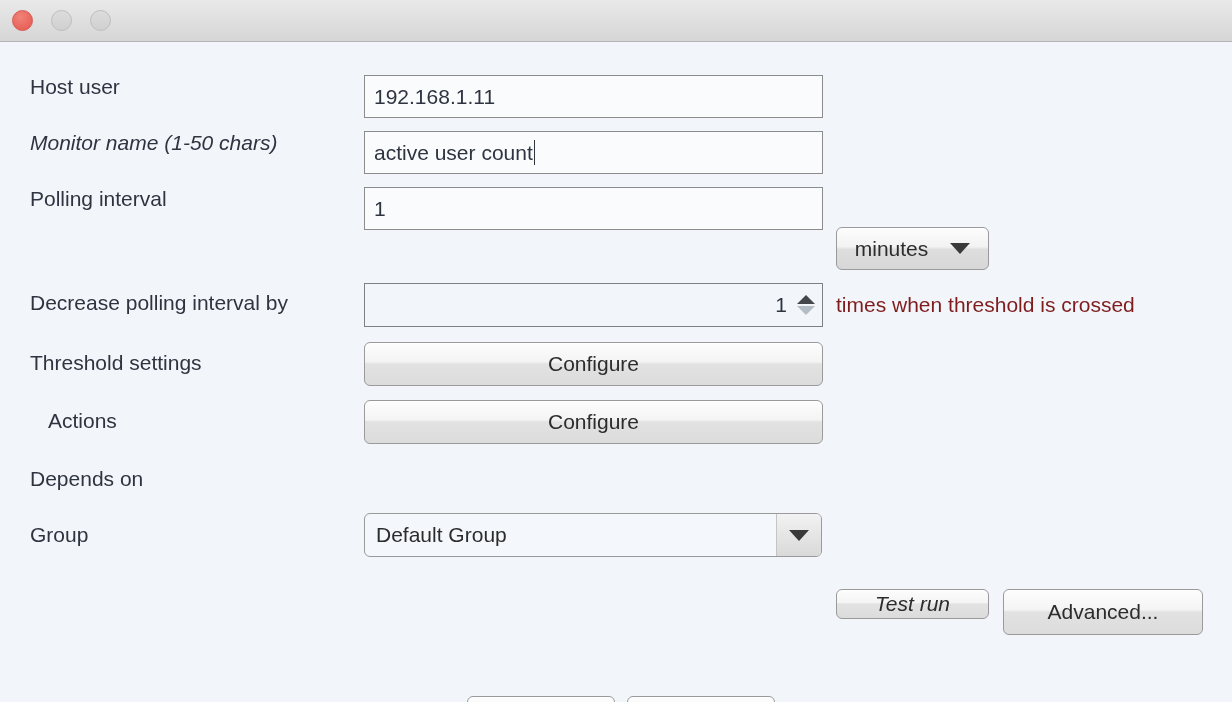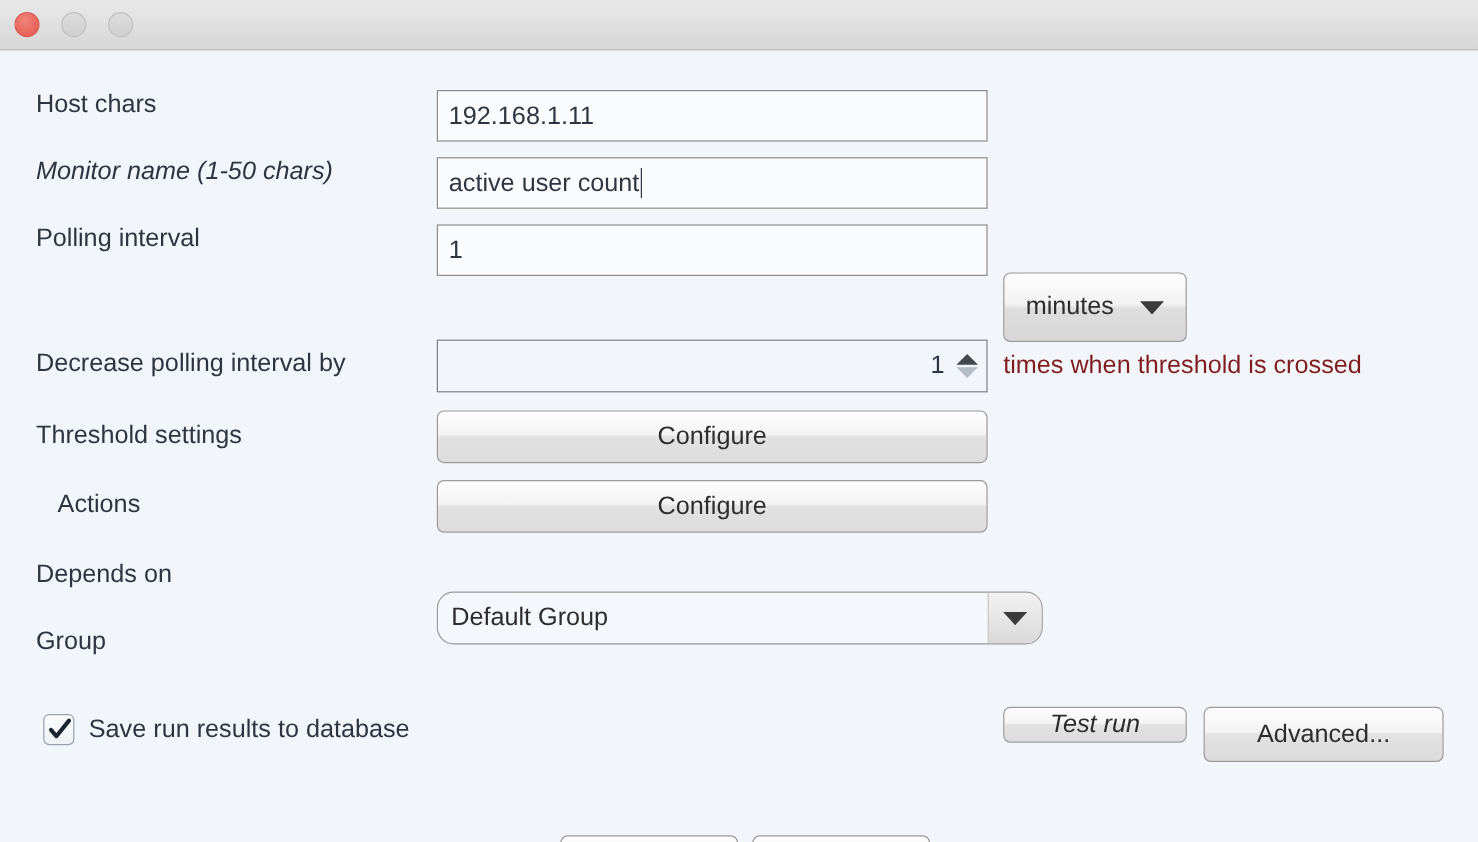--- a/index.html
+++ b/index.html
@@ -199,41 +199,41 @@
   <div class="traffic">
     <div class="light close"></div>
     <div class="light inactive"></div>
     <div class="light inactive"></div>
   </div>
 </div>
 
 <div class="content">
 
   <div class="row" style="left:30px; top:33px;">
-    <span class="label">Host chars</span>
+    <span class="label">Host user</span>
   </div>
   <div class="textfield" style="position:absolute; left:364px; top:33px; width:459px; height:43px;">
     <span>192.168.1.11</span>
   </div>
 
   <div class="row" style="left:30px; top:89px;font-style:italic;">
     <span class="label">Monitor name (1-50 chars)</span>
   </div>
   <div class="textfield" style="position:absolute; left:364px; top:89px; width:459px; height:43px;">
     <span>active user count</span>
       <span class="caret"></span>
   </div>
 
   <div class="row" style="left:30px; top:145px;">
     <span class="label">Polling interval</span>
   </div>
   <div class="textfield" style="position:absolute; left:364px; top:145px; width:459px; height:43px;">
     <span>1</span>
   </div>
-  <div class="popup center" style="position:absolute; left:836px; top:185px; width:153px; height:58px;">
+  <div class="popup center" style="position:absolute; left:836px; top:185px; width:153px; height:43px;">
     <span>minutes</span>
     <span class="popup-chevron"></span>
   </div>
 
   <div class="row" style="left:30px; top:249px;">
     <span class="label">Decrease polling interval by</span>
   </div>
   <div class="spinfield" style="position:absolute; left:364px; top:241px; width:459px; height:44px;">
     <span class="spin-value">1</span>
     <span class="spin-arrows">
@@ -257,35 +257,27 @@
     <span>Configure</span>
   </div>
 
   <div class="row" style="left:30px; top:425px;">
     <span class="label">Depends on</span>
   </div>
 
   <div class="row" style="left:30px; top:481px;">
     <span class="label">Group</span>
   </div>
-  <div class="combo-flat" style="position:absolute; left:364px; top:451px; width:505px; height:44px;border-radius:14px;">
+  <div class="combo-flat" style="position:absolute; left:364px; top:471px; width:458px; height:44px;">
     <span class="cvalue">Default Group</span>
     <span class="cbtn">
       <span class="popup-chevron"></span>
     </span>
   </div>
 
-  <div class="checkrow" style="position:absolute; left:36px; top:553px;">
-    <span class="checkbox">
-      <svg width="22" height="22" viewBox="0 0 22 22">
-        <path d="M3.5 11.2 L8 16.5 L18.5 3.5" fill="none" stroke="#1c2430" stroke-width="3.4" stroke-linecap="round" stroke-linejoin="round"></path>
-      </svg>
-    </span>
-    <span class="checklabel">Save run results to database</span>
-  </div>
 
   <div class="btn" style="position:absolute; left:836px; top:547px; width:153px; height:30px;font-style:italic;">
     <span>Test run</span>
   </div>
   <div class="btn" style="position:absolute; left:1003px; top:547px; width:200px; height:46px;">
     <span>Advanced...</span>
   </div>
 
   <div class="btn" style="position:absolute; left:467px; top:654px; width:148px; height:44px;">
     

